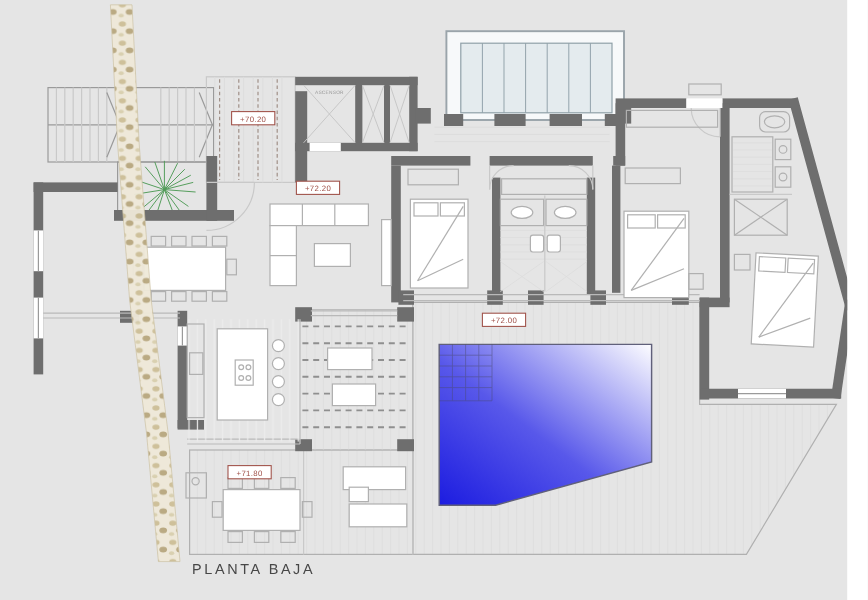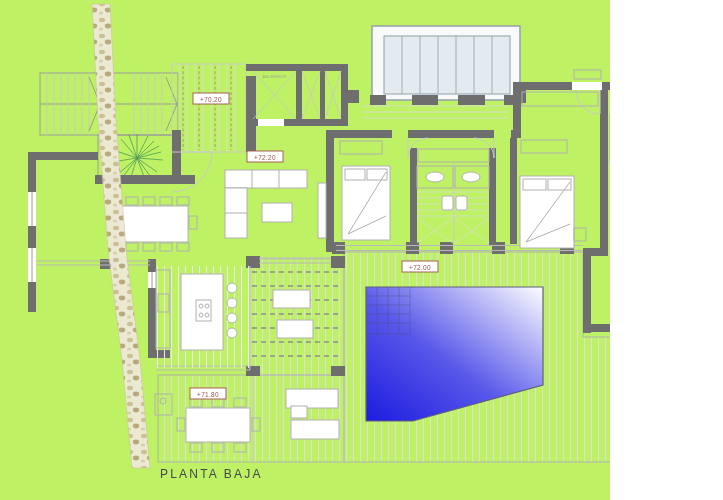--- a/index.html
+++ b/index.html
@@ -1,16 +1,16 @@
 <!DOCTYPE html>
 <html><head>
 <meta charset="utf-8">
 <style>
   html,body{margin:0;padding:0;background:#ffffff;}
-  #canvas{position:relative;width:610px;height:500px;background:#bef264;overflow:hidden;
+  #canvas{position:relative;width:706px;height:500px;background:#e5e5e5;overflow:hidden;
           font-family:"Liberation Sans", sans-serif;}
   svg text{font-family:"Liberation Sans", sans-serif;}
   .thin{stroke:#9a9a9a;stroke-width:1;fill:none;}
   .lite{stroke:#c9c9c9;stroke-width:1;fill:none;}
   .xlite{stroke:#dcdcdc;stroke-width:.8;fill:none;}
   .furn{stroke:#b0b0b0;stroke-width:1;fill:#ffffff;}
   .furnl{stroke:#b0b0b0;stroke-width:1;fill:none;}
   .glassline{stroke:#b9b9b9;stroke-width:1;fill:none;}
   .lvl-box{fill:#ffffff;stroke-width:.9;}
   .lvl-txt{font-size:6.5px;letter-spacing:.3px;}

